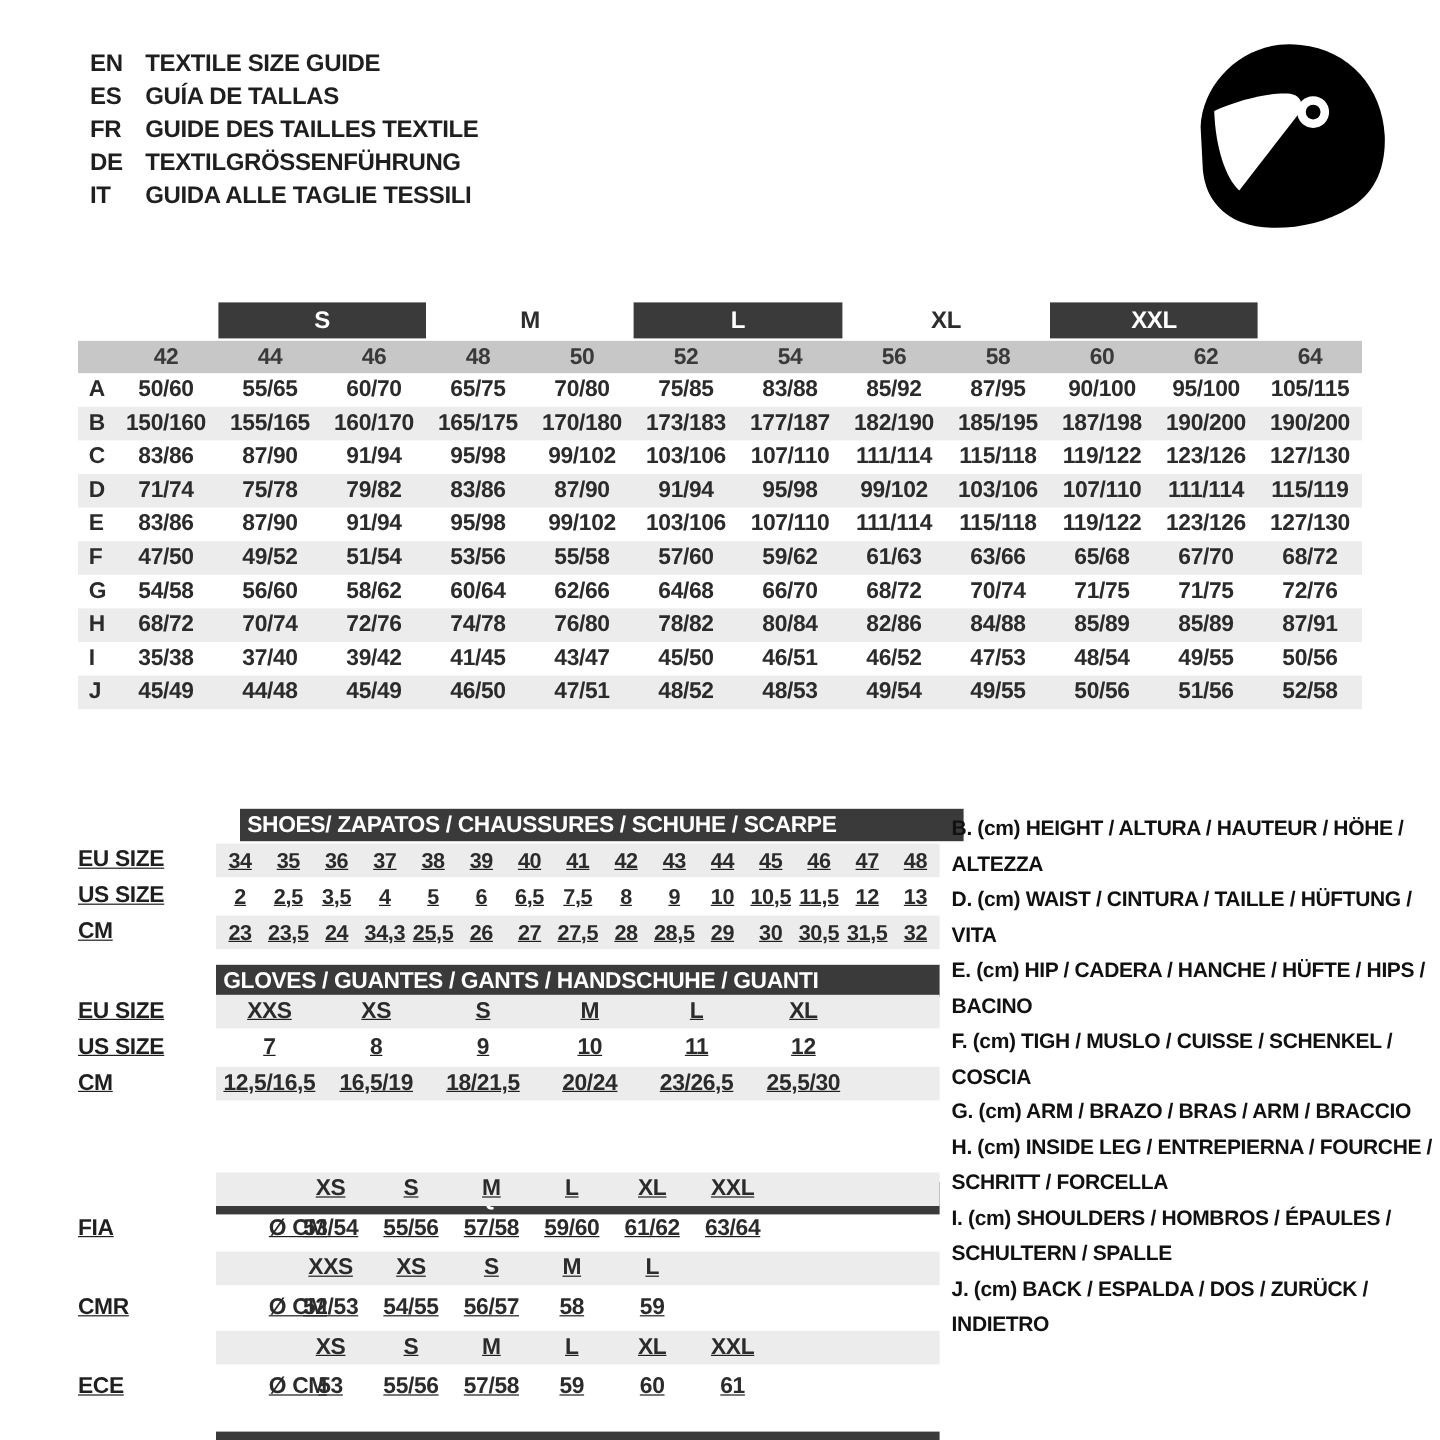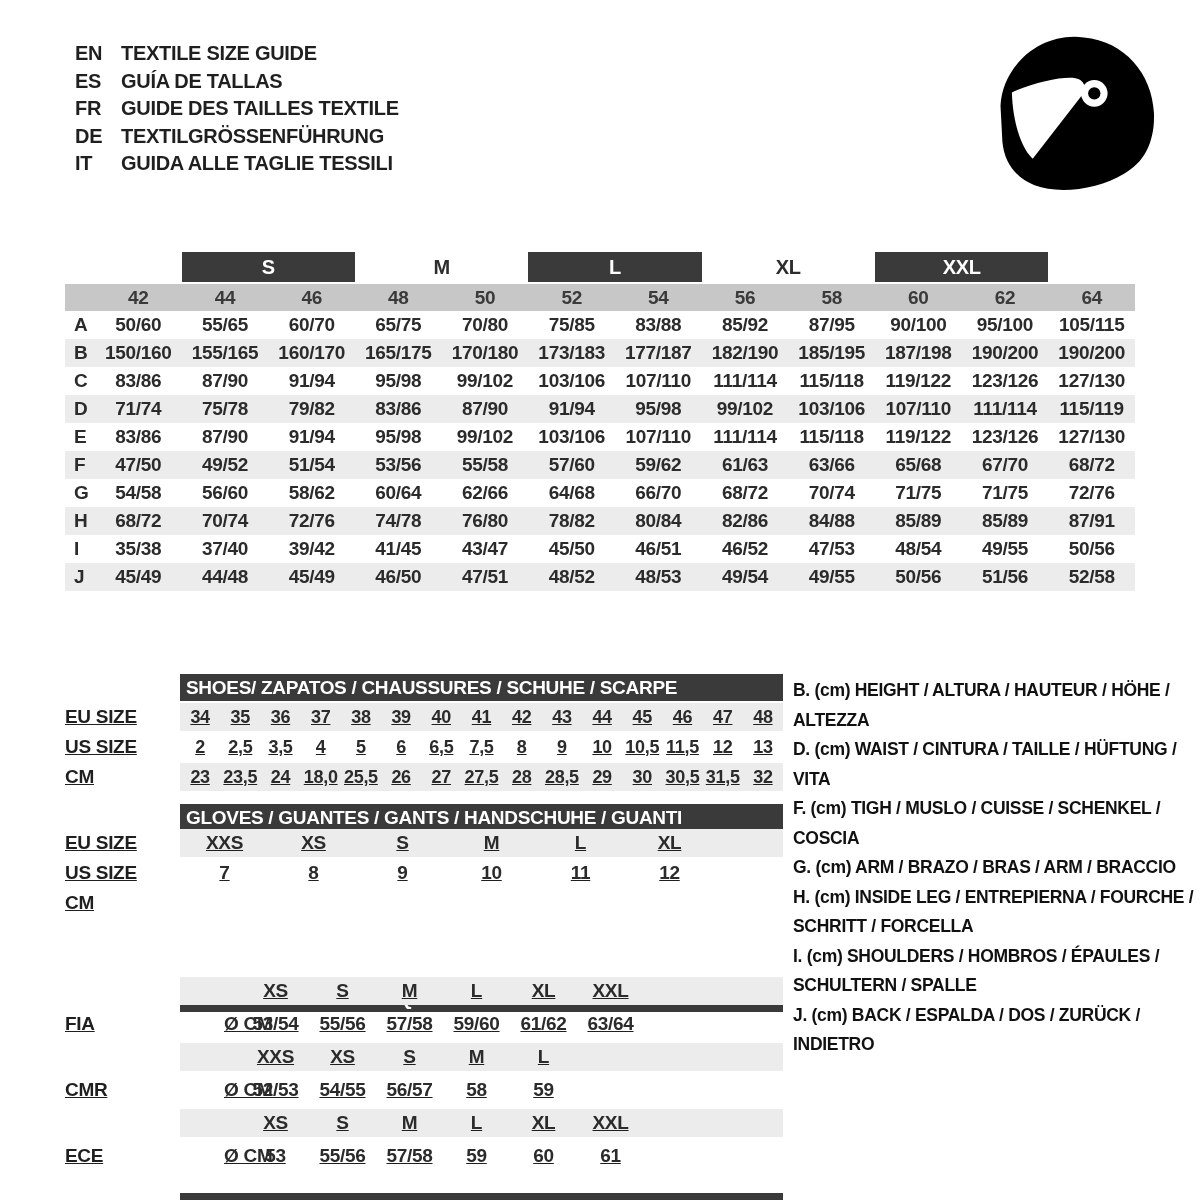--- a/index.html
+++ b/index.html
@@ -26,21 +26,21 @@
   #bandRow{height:27px;background:#c7c7c7;margin-top:2px;}
   .bcell{display:flex;align-items:center;justify-content:center;font-size:19px;color:#3a3a3a;}
   .trow{height:28px;}
   .trow.stripe{background:#ececec;}
   .tcell{display:flex;align-items:center;justify-content:center;font-size:19px;color:#2b2b2b;white-space:nowrap;}
   .tcell.letter,.bcell.letter{justify-content:flex-start;padding-left:9px;}
 
   
   .bar{position:absolute;left:180px;width:603px;height:27px;background:#3a3a3a;color:#fff;
        display:flex;align-items:center;padding-left:6px;font-size:19px;box-sizing:border-box;white-space:nowrap;}
-  #shoesBar{top:674px;} #glovesBar{top:804px;} #helmetBar{top:948px;margin-top:37px;}
+  #shoesBar{top:674px;margin-left:20px;} #glovesBar{top:804px;} #helmetBar{top:948px;margin-top:37px;}
   .rowsbox{position:absolute;left:65px;width:718px;}
   #shoesRows{top:703px;} #glovesRows{top:829px;} #helmetRows{top:977px;}
   .lrow{display:flex;height:28px;margin-bottom:2px;text-decoration:underline;}
   #helmetRows .lrow{margin-bottom:5px;}
   .llabel{width:115px;flex:0 0 115px;display:flex;align-items:center;font-size:19px;color:#1f1f1f;white-space:nowrap;}
   .lvals{width:603px;flex:0 0 603px;display:flex;align-items:center;}
   .lvals.stripe{background:#ececec;}
   .vgrid{display:grid;width:100%;}
   .shoes-grid{grid-template-columns:repeat(15,1fr);}
   .gloves-grid{grid-template-columns:repeat(6,89px);}
@@ -313,21 +313,21 @@
           </div>
         </div>
       </div>
       <div class="lrow">
         <div class="llabel">CM</div>
         <div class="lvals stripe">
           <div class="vgrid shoes-grid">
             <div class="lcell">23</div>
             <div class="lcell">23,5</div>
             <div class="lcell">24</div>
-            <div class="lcell">18,0</div>
+            <div class="lcell">34,3</div>
             <div class="lcell">25,5</div>
             <div class="lcell">26</div>
             <div class="lcell">27</div>
             <div class="lcell">27,5</div>
             <div class="lcell">28</div>
             <div class="lcell">28,5</div>
             <div class="lcell">29</div>
             <div class="lcell">30</div>
             <div class="lcell">30,5</div>
             <div class="lcell">31,5</div>
@@ -360,20 +360,30 @@
             <div class="lcell">8</div>
             <div class="lcell">9</div>
             <div class="lcell">10</div>
             <div class="lcell">11</div>
             <div class="lcell">12</div>
           </div>
         </div>
       </div>
       <div class="lrow">
         <div class="llabel">CM</div>
+        <div class="lvals stripe">
+          <div class="vgrid gloves-grid">
+            <div class="lcell">12,5/16,5</div>
+            <div class="lcell">16,5/19</div>
+            <div class="lcell">18/21,5</div>
+            <div class="lcell">20/24</div>
+            <div class="lcell">23/26,5</div>
+            <div class="lcell">25,5/30</div>
+          </div>
+        </div>
       </div>
     </div>
 
   <div id="helmetBar" class="bar">HELMET / CASCO / CASQUE / HELM / CASCO</div>
   <div id="helmetRows" class="rowsbox">
       <div class="lrow">
         <div class="llabel"></div>
         <div class="lvals stripe">
           <div class="vgrid helmet-grid">
             <div class="lcell"></div>
@@ -452,20 +462,21 @@
             <div class="lcell">60</div>
             <div class="lcell">61</div>
           </div>
         </div>
       </div>
     </div>
 
   <div id="legend">
       <div class="legend-item">B. (cm) HEIGHT / ALTURA / HAUTEUR / HÖHE / ALTEZZA</div>
       <div class="legend-item">D. (cm) WAIST / CINTURA / TAILLE / HÜFTUNG / VITA</div>
+      <div class="legend-item">E. (cm) HIP / CADERA / HANCHE / HÜFTE / HIPS / BACINO</div>
       <div class="legend-item">F. (cm) TIGH / MUSLO / CUISSE / SCHENKEL / COSCIA</div>
       <div class="legend-item">G. (cm) ARM / BRAZO / BRAS / ARM / BRACCIO</div>
       <div class="legend-item">H. (cm) INSIDE LEG / ENTREPIERNA / FOURCHE / SCHRITT / FORCELLA</div>
       <div class="legend-item">I. (cm) SHOULDERS / HOMBROS / ÉPAULES / SCHULTERN / SPALLE</div>
       <div class="legend-item">J. (cm) BACK / ESPALDA / DOS / ZURÜCK / INDIETRO</div>
     </div>
 
   <div id="bottomBar"></div>
 
 </div>

